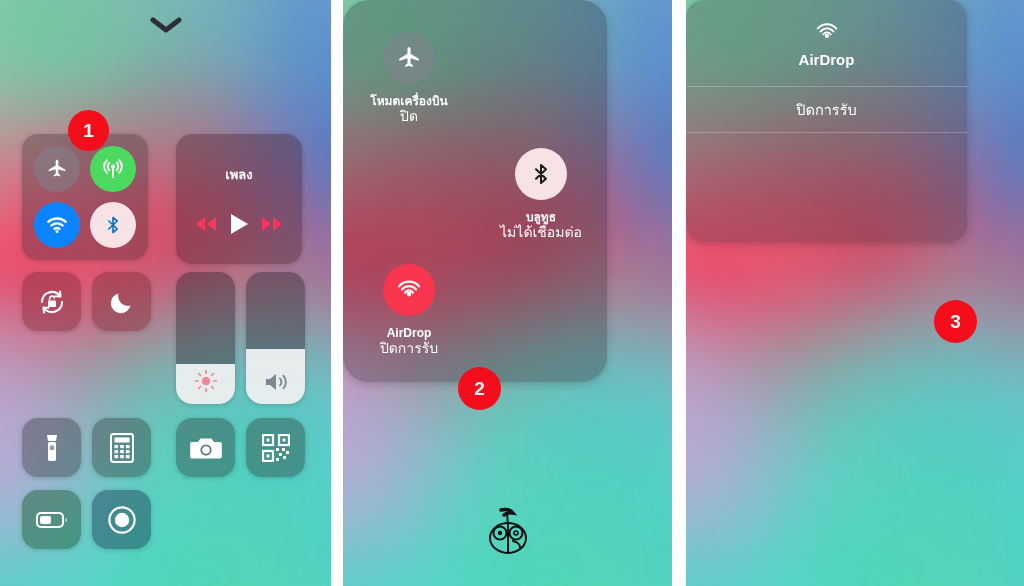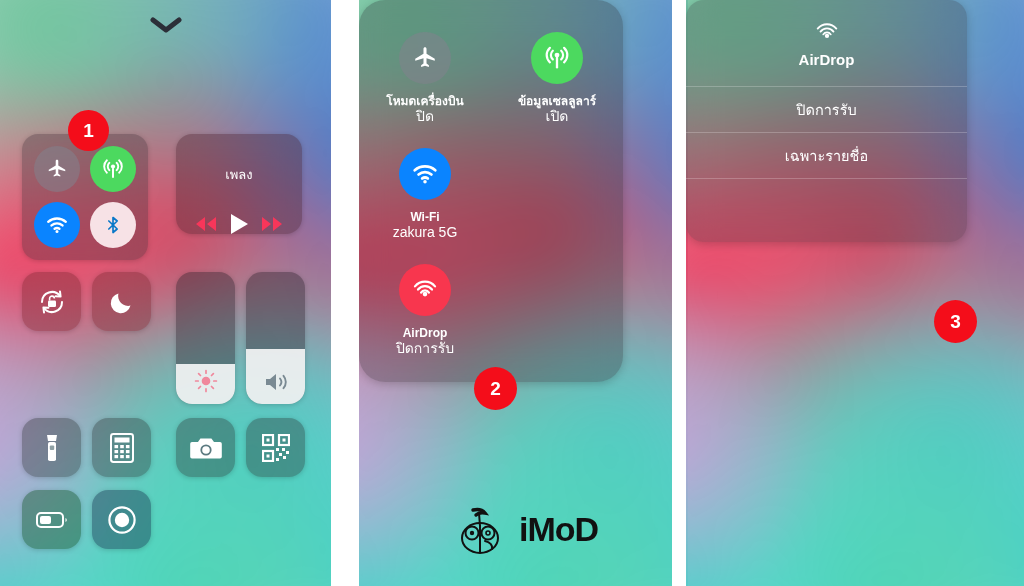--- a/index.html
+++ b/index.html
@@ -5,21 +5,21 @@
 <style>
   * { margin:0; padding:0; box-sizing:border-box; }
   html,body{ width:1024px; height:586px; background:#ffffff; overflow:hidden;
     font-family:"Liberation Sans","DejaVu Sans",sans-serif; }
 
   .stage{ position:relative; width:1024px; height:586px; background:#fff; }
 
   
   .panel{ position:absolute; top:0; height:586px; overflow:hidden; }
   #panel-1{ left:0;   width:331px; }
-  #panel-2{ left:359px; width:329px; }
+  #panel-2{ left:343px; width:329px; }
   #panel-3{ left:686px; width:338px; }
 
   
   .wall{ position:absolute; inset:-60px; filter:blur(26px); }
   .wall .g{ position:absolute; inset:0; }
   .g1{ background:
       radial-gradient(circle at 22% 12%, #6fc59c 0%, rgba(111,197,156,0) 42%),
       radial-gradient(circle at 82% 10%, #5a8fd0 0%, rgba(90,143,208,0) 40%),
       radial-gradient(circle at 50% 20%, #9aa7b8 0%, rgba(154,167,184,0) 52%); }
   .g2{ background:
@@ -54,22 +54,22 @@
   .c-tr{ left:68px; top:12px; }
   .c-bl{ left:12px; top:68px; }
   .c-br{ left:68px; top:68px; }
   .bg-off{ background:rgba(130,130,140,0.55); }
   .bg-green{ background:#4cd95f; }
   .bg-blue{ background:#0a84ff; }
   .bg-bt-off{ background:#f7e2e6; }
   .bg-ad-on{ background:#f8364e; }
   .bg-hs-off{ background:#c783c0; }
 
-  #media-card{ left:176px; top:134px; width:126px; height:100px;
-    background:rgba(60,25,35,0.34); }
+  #media-card{ left:176px; top:134px; width:126px; height:130px;
+    background:rgba(60,25,35,0.34);font-weight:bold; }
   #media-title{ position:absolute; width:100%; top:30px; text-align:center;
     color:#fff; font-size:13px; }
   #media-controls{ position:absolute; left:0; right:0; top:78px;
     display:flex; align-items:center; justify-content:space-around; padding:0 14px; }
 
   #rotation-lock{ left:22px; top:272px; width:59px; height:59px; background:rgba(110,30,40,0.36); }
   #dnd-btn{ left:92px; top:272px; width:59px; height:59px; background:rgba(110,30,40,0.36); }
   #mirror-btn{ left:22px; top:344px; width:129px; height:62px; background:rgba(110,30,40,0.36);
     display:flex; align-items:center; gap:8px; padding-left:10px; }
   #mirror-label{ color:#fff; font-size:10.5px; line-height:1.25; }
@@ -318,46 +318,31 @@
         <div class="tile tile-0">
           <div class="bigcirc bg-off">
             <svg width="26" height="26" viewBox="0 0 24 24">
                 <path fill="#fff" d="M21 14.5v-1.8l-7.6-4.6V3.4c0-.8-.6-1.4-1.4-1.4s-1.4.6-1.4 1.4v4.7L3 12.7v1.8l7.6-2.3v4.9l-2.2 1.6v1.5l3.6-1 3.6 1v-1.5l-2.2-1.6v-4.9z"></path>
               </svg>
           </div>
           <div class="t-name">โหมดเครื่องบิน</div>
           <div class="t-state">ปิด</div>
         </div>
 
-        <div class="tile tile-1">
-          <div class="bigcirc bg-green">
-            <svg width="28" height="28" viewBox="0 0 24 24">
-              <circle cx="12" cy="9.5" r="2.1" fill="#fff"></circle>
-              <path d="M12 11.5 L12 20" stroke="#fff" stroke-width="2" stroke-linecap="round"></path>
-              <path d="M8.4 13.2a5 5 0 0 1 0-7.4M15.6 5.8a5 5 0 0 1 0 7.4" fill="none" stroke="#fff" stroke-width="1.9" stroke-linecap="round"></path>
-              <path d="M5.9 15.7a8.4 8.4 0 0 1 0-12.4M18.1 3.3a8.4 8.4 0 0 1 0 12.4" fill="none" stroke="#fff" stroke-width="1.9" stroke-linecap="round"></path>
+
+
+        <div class="tile tile-3">
+          <div class="bigcirc bg-bt-off">
+            <svg width="24" height="24" viewBox="0 0 24 24">
+              <path d="M7 7.2 L17 16.8 L12 21 L12 3 L17 7.2 L7 16.8" fill="none" stroke="#1b1b1b" stroke-width="2" stroke-linejoin="round" stroke-linecap="round"></path>
             </svg>
           </div>
-          <div class="t-name">ข้อมูลเซลลูลาร์</div>
-          <div class="t-state">เปิด</div>
-        </div>
-
-        <div class="tile tile-2">
-          <div class="bigcirc bg-blue">
-            <svg width="28" height="28" viewBox="0 0 24 24">
-              <path d="M3.2 8.8a13.5 13.5 0 0 1 17.6 0" fill="none" stroke="#fff" stroke-width="2.4" stroke-linecap="round"></path>
-              <path d="M6.5 12.4a8.7 8.7 0 0 1 11 0" fill="none" stroke="#fff" stroke-width="2.4" stroke-linecap="round"></path>
-              <path d="M9.6 15.8a4.2 4.2 0 0 1 4.8 0" fill="none" stroke="#fff" stroke-width="2.4" stroke-linecap="round"></path>
-              <circle cx="12" cy="18.6" r="1.5" fill="#fff"></circle>
-            </svg>
-          </div>
-          <div class="t-name">Wi-Fi</div>
-          <div class="t-state">zakura 5G</div>
-        </div>
-
+          <div class="t-name">บลูทูธ</div>
+          <div class="t-state">ไม่ได้เชื่อมต่อ</div>
+        </div>
 
         <div class="tile tile-4">
           <div class="bigcirc bg-ad-on">
             <svg width="28" height="28" viewBox="0 0 24 24">
               <circle cx="12" cy="15.5" r="2" fill="#fff"></circle>
               <path d="M8.6 14.2a4 4 0 0 1 6.8 0" fill="none" stroke="#fff" stroke-width="1.9" stroke-linecap="round"></path>
               <path d="M6 11.6a7.6 7.6 0 0 1 12 0" fill="none" stroke="#fff" stroke-width="1.9" stroke-linecap="round"></path>
               <path d="M3.4 8.9a11.2 11.2 0 0 1 17.2 0" fill="none" stroke="#fff" stroke-width="1.9" stroke-linecap="round"></path>
             </svg>
           </div>
@@ -375,21 +360,20 @@
           <path d="M24 12 q8 -2 12 3 q-6 -1 -9 2" fill="none" stroke="#111" stroke-width="3.4" stroke-linecap="round"></path>
           <path d="M30 15 L31 28" stroke="#111" stroke-width="2" stroke-linecap="round"></path>
           <ellipse cx="31" cy="40" rx="18" ry="15" fill="none" stroke="#111" stroke-width="2"></ellipse>
           <circle cx="23" cy="35" r="6.5" fill="none" stroke="#111" stroke-width="2"></circle>
           <circle cx="23" cy="35" r="2.2" fill="#111"></circle>
           <circle cx="39" cy="35" r="6.5" fill="none" stroke="#111" stroke-width="2"></circle>
           <circle cx="39" cy="35" r="2" fill="none" stroke="#111" stroke-width="1.6"></circle>
           <path d="M31 27 L31 55" stroke="#111" stroke-width="2"></path>
           <path d="M36 43 q8 2 7 8" fill="none" stroke="#111" stroke-width="2" stroke-linecap="round"></path>
         </svg>
-        <span id="imod-text">iMoD</span>
       </div>
     </div>
   </div>
 
   <div class="panel" id="panel-3">
     <div class="wall">
       <div class="g g1"></div>
         <div class="g g2"></div>
         <div class="g g3"></div>
         <div class="g g4"></div>
@@ -399,21 +383,20 @@
         <div id="airdrop-header">
           <svg width="26" height="26" viewBox="0 0 24 24">
             <circle cx="12" cy="15.5" r="2" fill="#fff"></circle>
             <path d="M8.6 14.2a4 4 0 0 1 6.8 0" fill="none" stroke="#fff" stroke-width="1.7" stroke-linecap="round"></path>
             <path d="M6 11.6a7.6 7.6 0 0 1 12 0" fill="none" stroke="#fff" stroke-width="1.7" stroke-linecap="round"></path>
             <path d="M3.4 8.9a11.2 11.2 0 0 1 17.2 0" fill="none" stroke="#fff" stroke-width="1.7" stroke-linecap="round"></path>
           </svg>
           <div class="hdr-label">AirDrop</div>
         </div>
         <div class="ad-row">ปิดการรับ</div>
-        <div class="ad-row">เฉพาะรายชื่อ</div>
         <div class="ad-row"></div>
       </div>
       <div class="badge" id="badge-3">3</div>
     </div>
   </div>
 
   <div class="gap" id="gap-1"></div>
   <div class="gap" id="gap-2"></div>
 
 </div>

